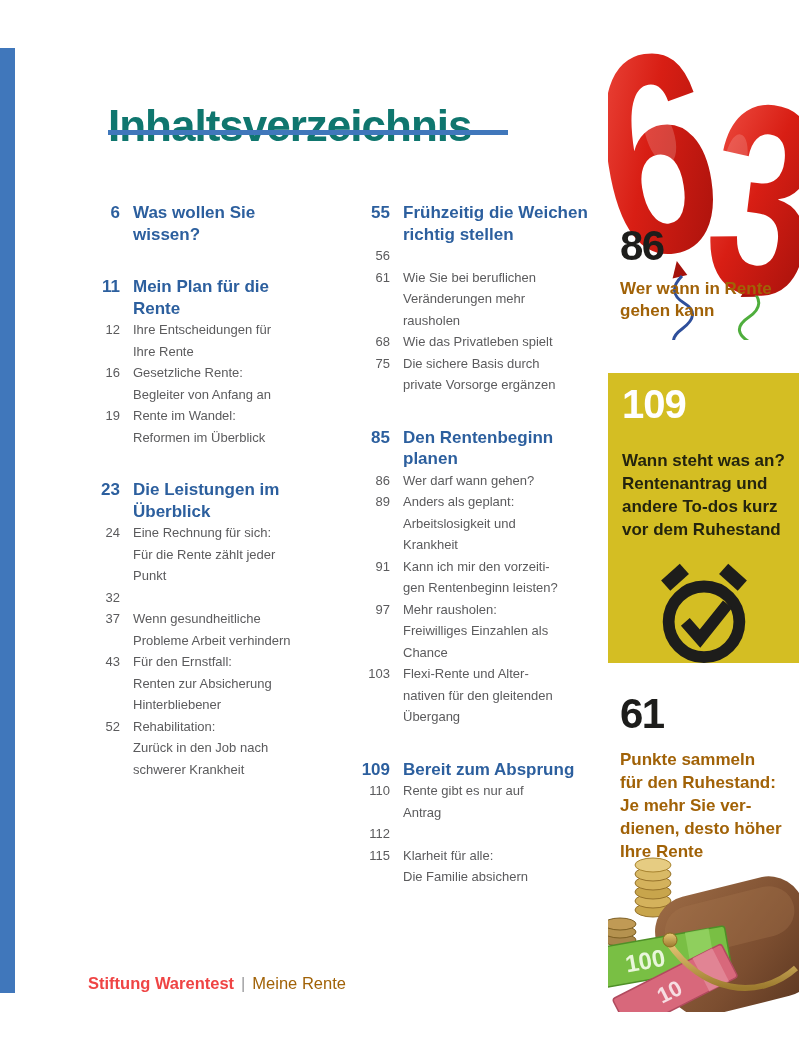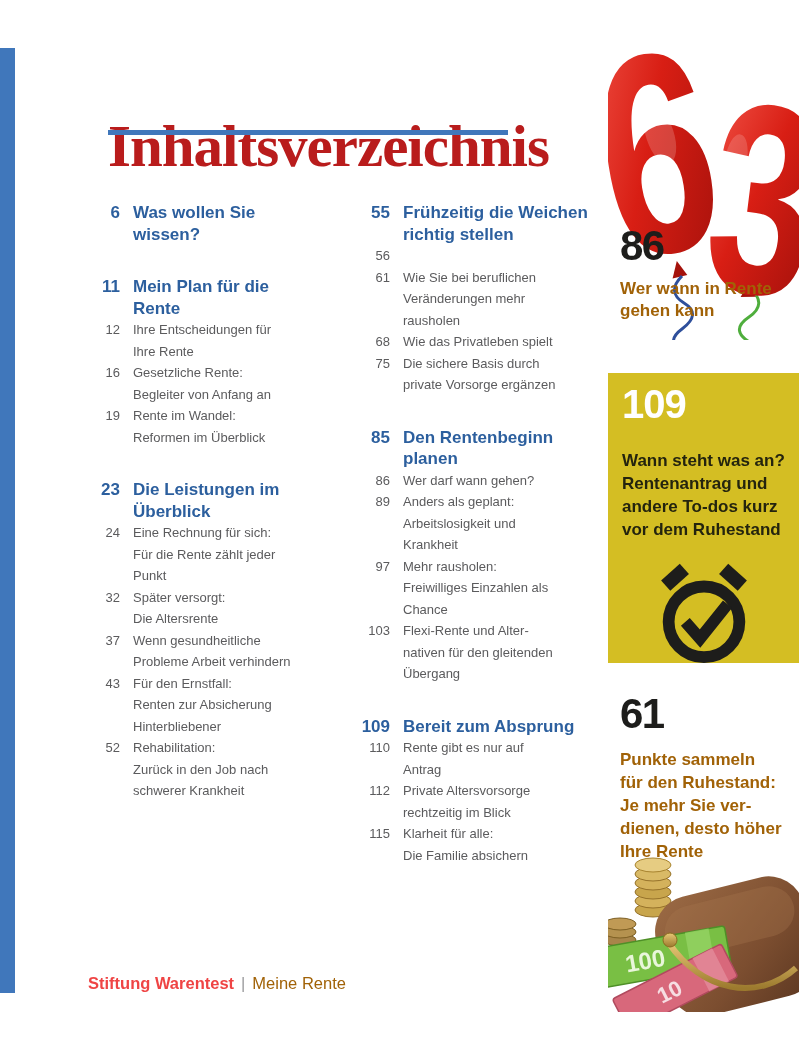--- a/index.html
+++ b/index.html
@@ -1,21 +1,21 @@
 <!DOCTYPE html>
 <html><head>
 <meta charset="utf-8">
 <style>
   html,body{margin:0;padding:0;background:#ffffff;}
   .page{
     position:relative;width:799px;height:1041px;background:#ffffff;overflow:hidden;
     font-family:"Liberation Sans","DejaVu Sans",sans-serif;color:#1d1d1b;
   }
   .accent-bar{position:absolute;left:0;top:48px;width:15px;height:945px;background:#4077bb;}
-  .page-title{position:absolute;left:108px;top:72px;font-size:59px;font-weight:bold;letter-spacing:-1px;color:#b91c1c;font-family:Liberation Serif, serif;}
+  .page-title{position:absolute;left:108px;top:72px;font-size:44px;font-weight:bold;letter-spacing:-1px;color:#0f766e;}
   .title-underline{position:absolute;left:108px;top:130px;width:400px;height:5px;background:#4077bb;}
 
   .toc-col{position:absolute;top:202px;}
   .toc-col.col1{left:88px;width:252px;}
   .toc-col.col2{left:348px;width:258px;}
   .row{display:flex;font-size:13px;line-height:21.5px;color:#5b5b5d;}
   .row .num{flex:none;width:32px;text-align:right;margin-right:13px;}
   .col2 .row .num{width:42px;}
   .row .txt{white-space:pre-line;}
   .row.head{color:#2c5f9e;font-weight:bold;font-size:17px;}
@@ -86,22 +86,20 @@
 Überblick</span>
       </div>
     <div class="row">
         <span class="num">24</span>
         <span class="txt">Eine Rechnung für sich:
 Für die Rente zählt jeder
 Punkt</span>
       </div>
     <div class="row">
         <span class="num">32</span>
-        <span class="txt">Später versorgt:
-Die Altersrente</span>
       </div>
     <div class="row">
         <span class="num">37</span>
         <span class="txt">Wenn gesundheitliche
 Probleme Arbeit verhindern</span>
       </div>
     <div class="row">
         <span class="num">43</span>
         <span class="txt">Für den Ernstfall:
 Renten zur Absicherung
@@ -148,20 +146,25 @@
         <span class="num">86</span>
         <span class="txt">Wer darf wann gehen?</span>
       </div>
     <div class="row">
         <span class="num">89</span>
         <span class="txt">Anders als geplant:
 Arbeitslosigkeit und
 Krankheit</span>
       </div>
     <div class="row">
+        <span class="num">91</span>
+        <span class="txt">Kann ich mir den vorzeiti-
+gen Rentenbeginn leisten?</span>
+      </div>
+    <div class="row">
         <span class="num">97</span>
         <span class="txt">Mehr rausholen:
 Freiwilliges Einzahlen als
 Chance</span>
       </div>
     <div class="row">
         <span class="num">103</span>
         <span class="txt">Flexi-Rente und Alter-
 nativen für den gleitenden
 Übergang</span>
@@ -170,22 +173,20 @@
         <span class="num">109</span>
         <span class="txt">Bereit zum Absprung</span>
       </div>
     <div class="row">
         <span class="num">110</span>
         <span class="txt">Rente gibt es nur auf
 Antrag</span>
       </div>
     <div class="row">
         <span class="num">112</span>
-        <span class="txt">Private Altersvorsorge
-rechtzeitig im Blick</span>
       </div>
     <div class="row">
         <span class="num">115</span>
         <span class="txt">Klarheit für alle:
 Die Familie absichern</span>
       </div>
   </div>
 
   <svg class="balloons" viewBox="0 0 191 300">
     <defs>

